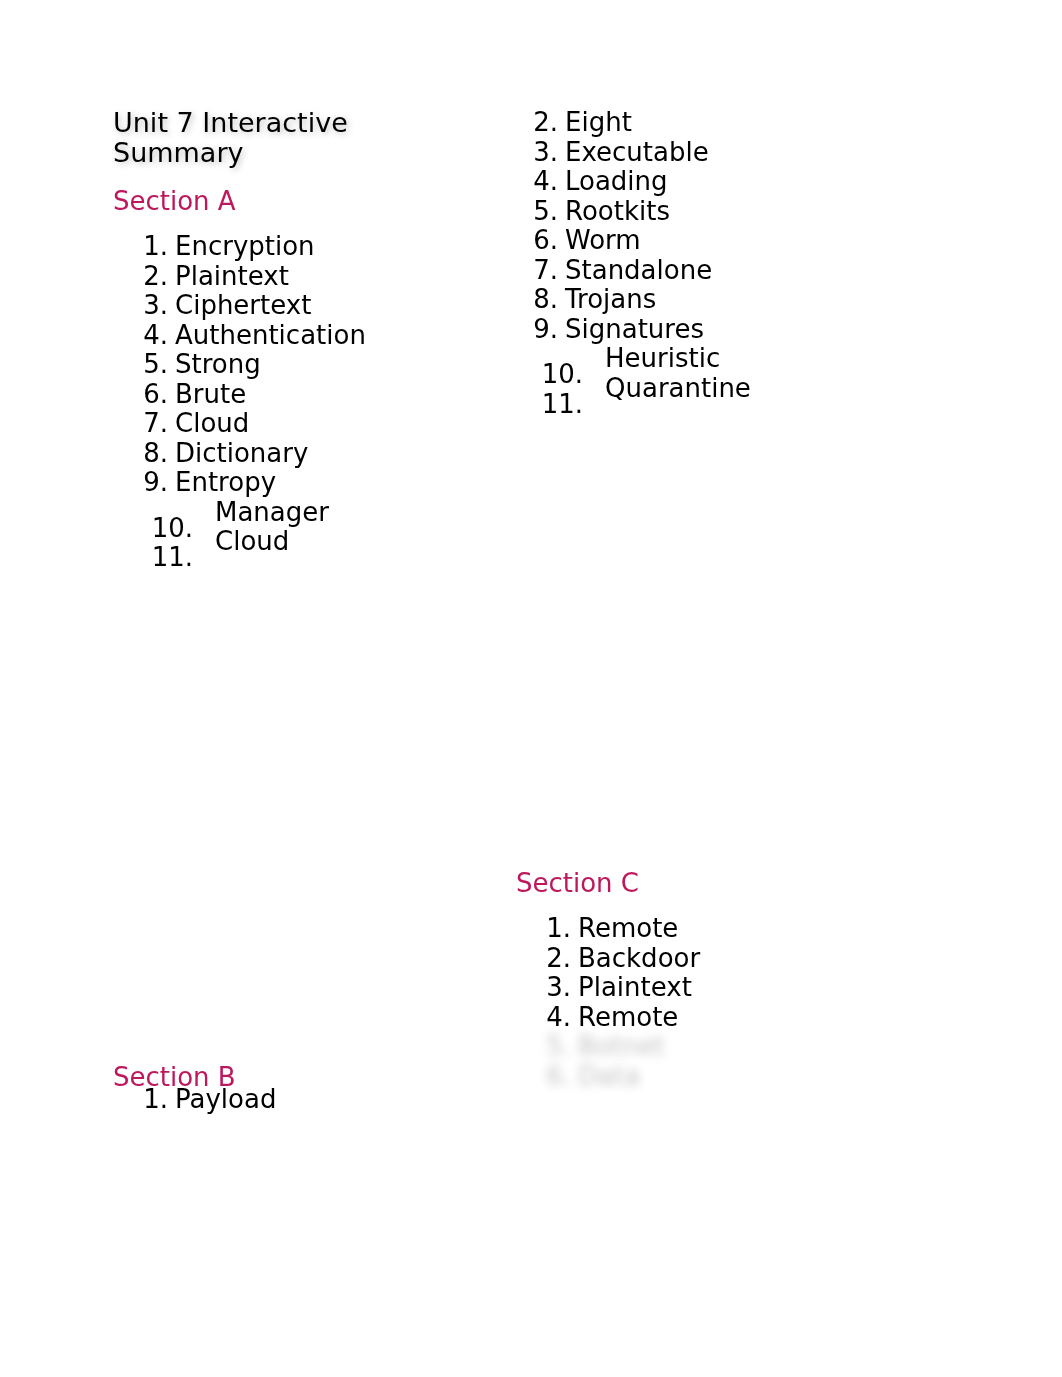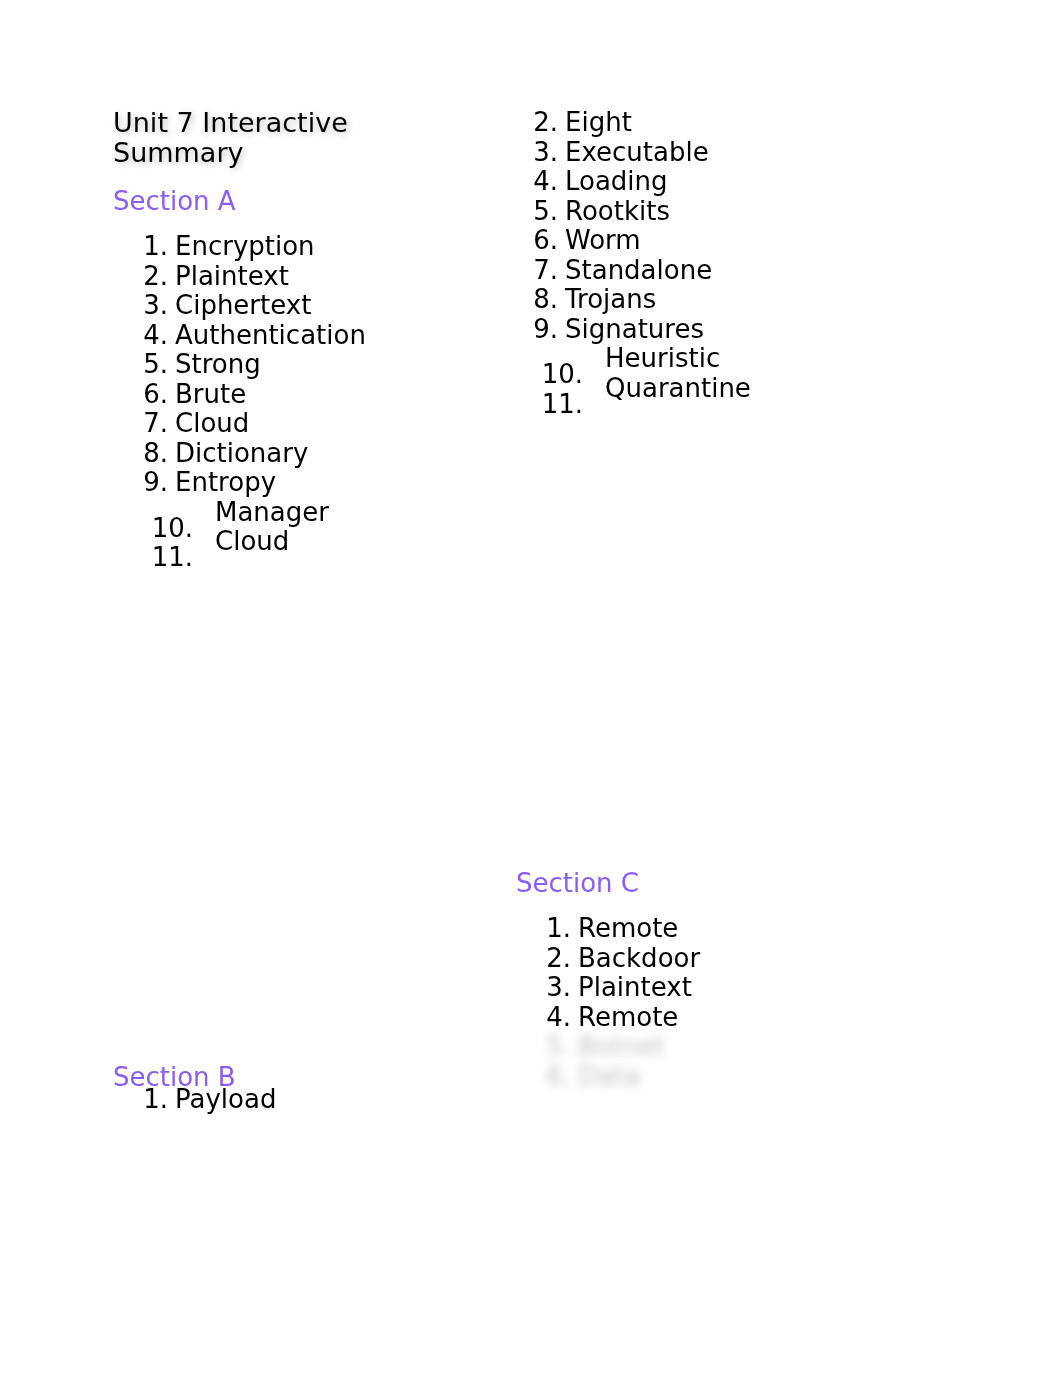--- a/index.html
+++ b/index.html
@@ -29,21 +29,21 @@
     }
     .title {
       font-size: 27px;
       line-height: 30px;
       color: #000;
       text-shadow: 2px 2px 6px rgba(0,0,0,0.25);
       margin-bottom: 18px;
     }
     .section-heading {
       font-size: 26px;
-      color: #8b5cf6;
+      color: #be185d;
       margin-bottom: 16px;
       margin-top: 0;
     }
     ol.numbered {
       list-style: none;
       font-size: 26px;
       line-height: 29.5px;
       color: #000;
       padding-left: 30px;
     }

